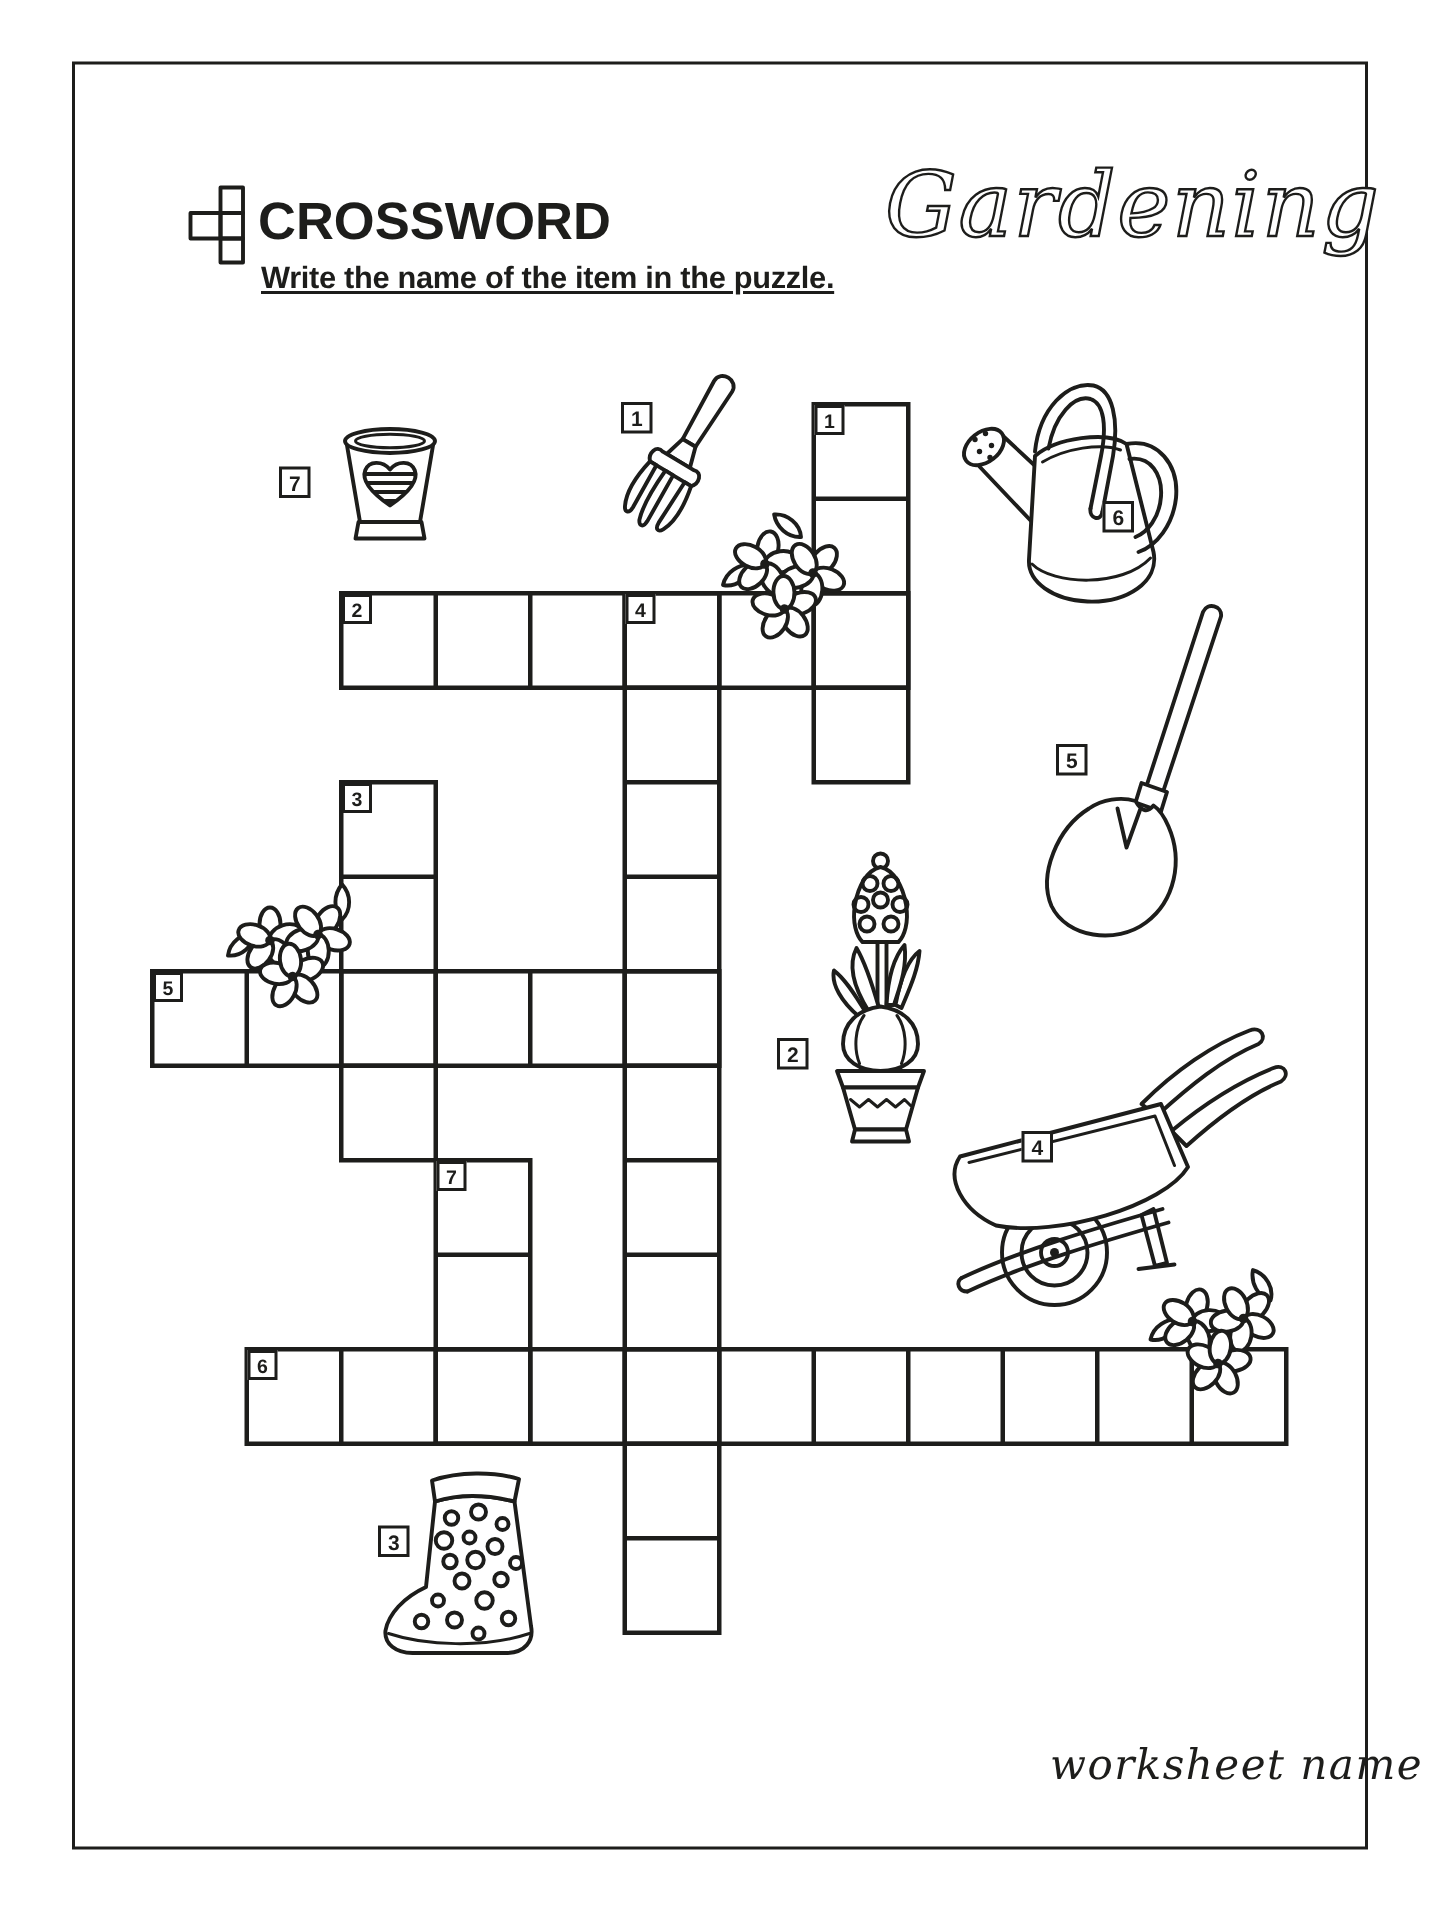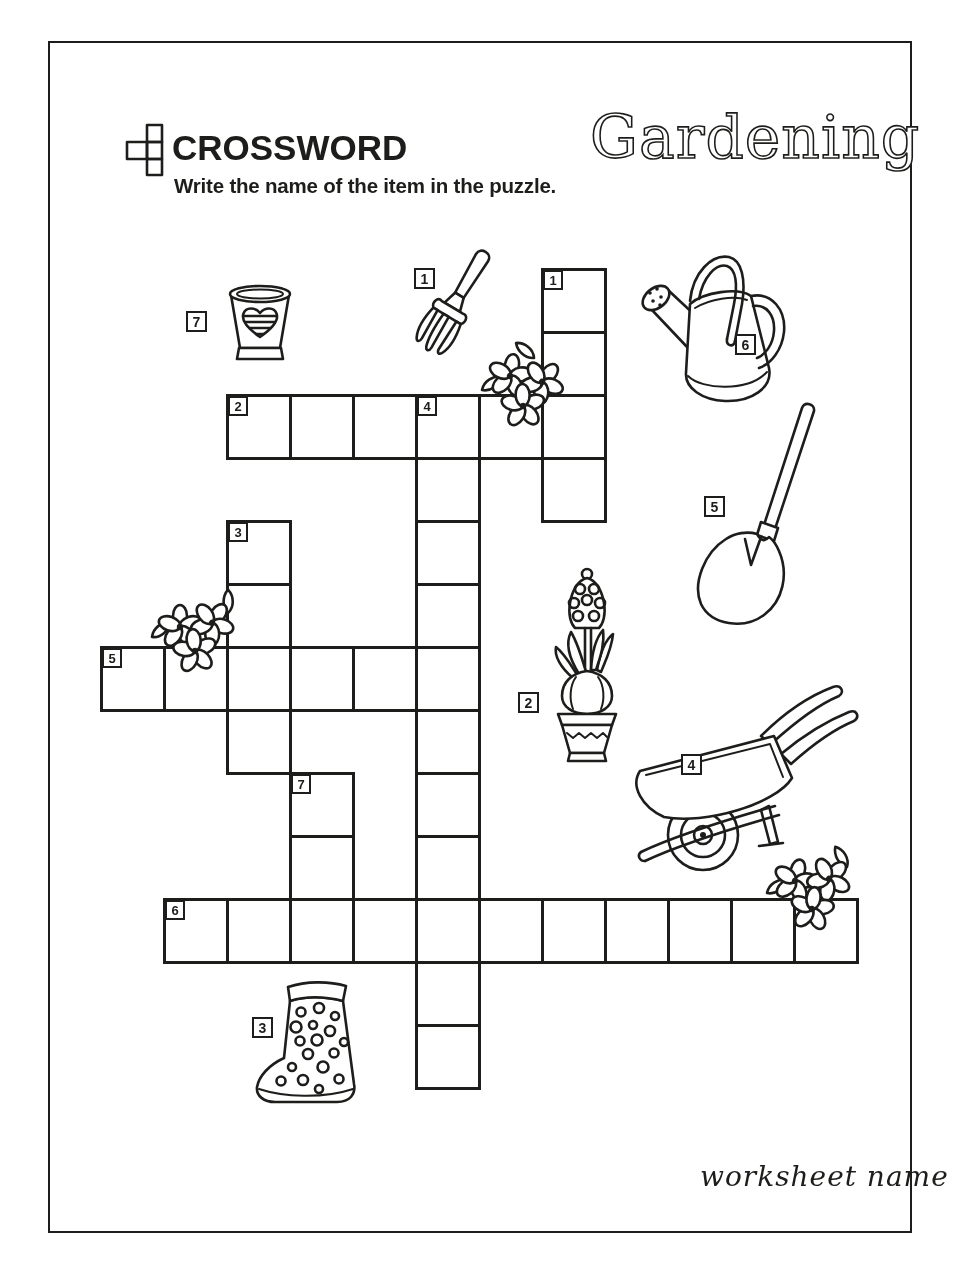--- a/index.html
+++ b/index.html
@@ -6,23 +6,23 @@
   html, body { margin:0; padding:0; background:#fff; }
   body { position:relative; width:957px; height:1272px; overflow:hidden;
          font-family:"Liberation Sans", sans-serif; color:var(--ink); }
 
   .frame { position:absolute; left:48px; top:41px; width:860px; height:1188px;
            border:2px solid var(--ink); }
 
   .title { position:absolute; left:172px; top:128px; font-size:35px; font-weight:700;
            letter-spacing:0px; }
   .subtitle { position:absolute; left:174px; top:174px; font-size:20.5px; font-weight:700;
-              letter-spacing:-0.2px; }
+              letter-spacing:-0.2px;text-decoration:underline; }
   .theme { position:absolute; left:590px; top:102px; width:280px;
-           font-family:"DejaVu Serif", serif; font-size:60px;
+           font-family:"DejaVu Serif", serif; font-style:italic; font-size:60px;
            color:#ffffff; -webkit-text-stroke:1.6px var(--ink); letter-spacing:1px; }
   .footer { position:absolute; left:700px; top:1160px;
             font-family:"DejaVu Serif", serif; font-style:italic; font-size:28px;
             letter-spacing:1px; }
 
   .word { position:absolute; border:3px solid var(--ink); box-sizing:border-box; }
   .vdiv { position:absolute; top:-1px; bottom:-1px; width:3px; background:var(--ink); }
   .hdiv { position:absolute; left:-1px; right:-1px; height:3px; background:var(--ink); }
 
   .numbox { position:absolute; box-sizing:border-box; border:2px solid var(--ink);

